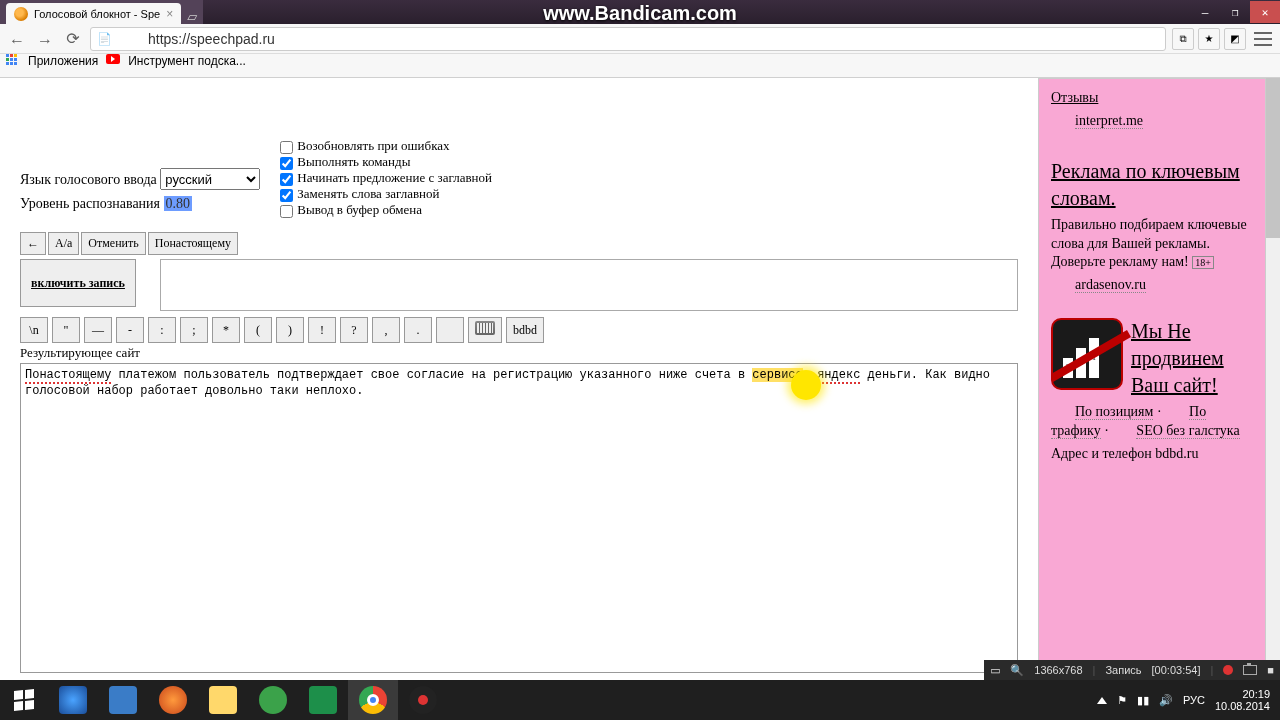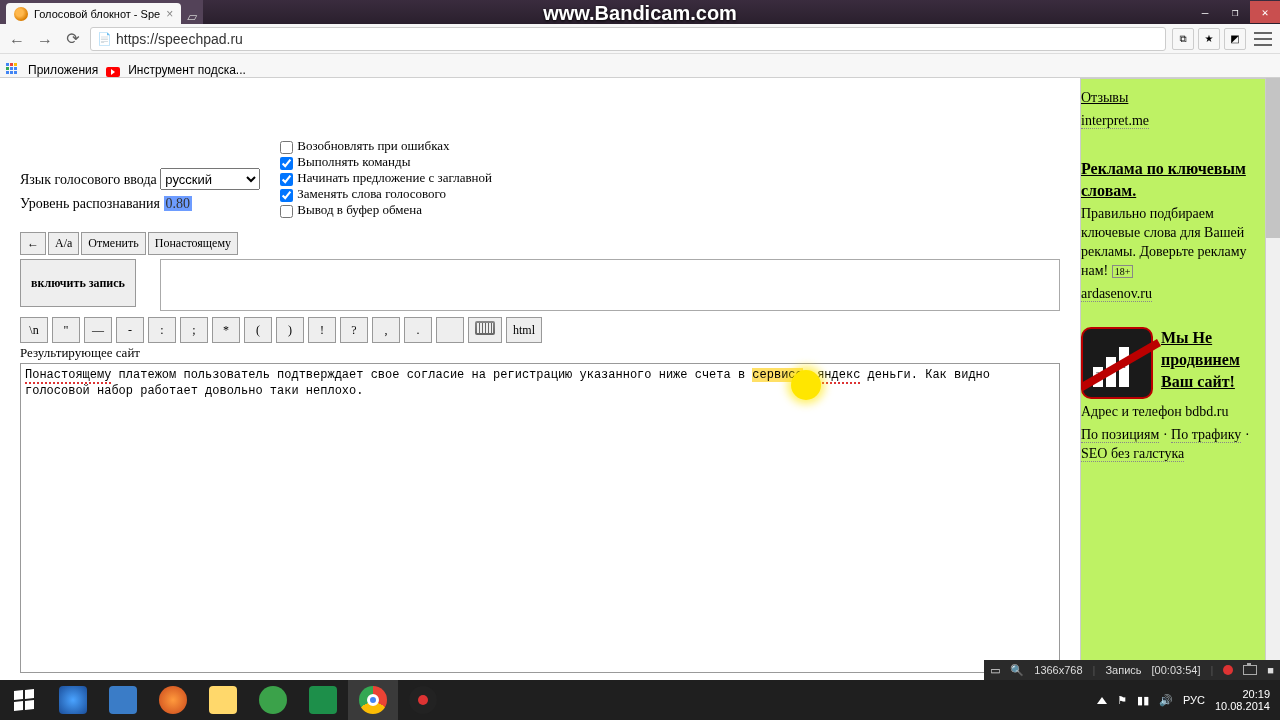--- a/index.html
+++ b/index.html
@@ -18,66 +18,66 @@
 .tab-close { color:#888; font-size:12px; }
 .new-tab { color:#ccc; padding:0 6px; font-size:13px; }
 
 .watermark { position:absolute; top:2px; left:50%; transform:translateX(-50%); font-size:20px; font-weight:bold; color:#fff; text-shadow:0 1px 3px #000; z-index:5; }
 
 
 .navbar { position:absolute; top:24px; left:0; right:0; height:30px; background:#f7f7f7; border-bottom:1px solid #ddd; display:flex; align-items:center; padding:0 6px; gap:6px; }
 .navbtn { width:22px; height:22px; display:flex; align-items:center; justify-content:center; color:#5f5f5f; font-size:16px; }
 .urlbar { flex:1; height:24px; border:1px solid #ccc; border-radius:3px; display:flex; align-items:center; padding:0 6px; background:#fff; }
 .lockicon { width:14px; height:14px; color:#7c7; margin-right:5px; font-size:12px; }
-.url-text { font-size:14px; color:#333; }
+.url-text { font-size:14px; color:#333;margin-left:32px; }
 .ext-icons { display:flex; gap:4px; }
 .ext-icon { width:22px; height:22px; border:1px solid #ccc; border-radius:2px; display:flex; align-items:center; justify-content:center; font-size:10px; }
 .burger { width:18px; height:14px; display:flex; flex-direction:column; justify-content:space-between; }
 .burger div { height:2px; background:#666; }
 
 
-.bookbar { position:absolute; top:54px; left:0; right:0; height:24px; background:#f7f7f7; border-bottom:1px solid #d0d0d0; display:flex; align-items:flex-end; padding:0 6px; gap:8px; font-size:12px; }
+.bookbar { position:absolute; top:54px; left:0; right:0; height:24px; background:#f7f7f7; border-bottom:1px solid #d0d0d0; display:flex; align-items:flex-start; padding:0 6px; gap:8px; font-size:12px; }
 .apps-icon { width:14px; height:14px; display:grid; grid-template-columns:repeat(3,3px); grid-template-rows:repeat(3,3px); gap:1px; }
 .apps-icon span{ background:#4285f4; }
 .apps-icon span:nth-child(2){background:#ea4335;} .apps-icon span:nth-child(3){background:#fbbc05;} .apps-icon span:nth-child(4){background:#34a853;}
 .yt-icon { width:14px; height:10px; background:#f00; border-radius:2px; position:relative; }
 .yt-icon::after{content:""; position:absolute; left:5px; top:2px; border-left:4px solid #fff; border-top:3px solid transparent; border-bottom:3px solid transparent;}
 
 
 .page { position:absolute; top:78px; left:0; right:14px; bottom:40px; background:#fff; overflow:hidden; }
 .scrollbar { position:absolute; top:78px; right:0; width:14px; bottom:40px; background:#f0f0f0; }
 .scrollbar .thumb { position:absolute; top:0; width:100%; height:160px; background:#c4c4c4; }
 
 .content { display:flex; height:100%; }
 .main { flex:1; padding:60px 20px 10px; font-family:"Times New Roman",serif; font-size:14px; }
-.sidebar { width:186px; border:1px solid #ccc; background:#bef264; padding:6px 0; font-family:"Times New Roman",serif; font-size:14px; line-height:1.35; }
+.sidebar { width:228px; border:1px solid #ccc; background:#f9a8d4; padding:6px 12px; font-family:"Times New Roman",serif; font-size:14px; line-height:1.35; }
 .sidebar .link { color:#000; text-decoration:underline; }
-.sidebar .dotted { border-bottom:1px dotted #888; text-decoration:none; }
-.sidebar .title { font-size:16px; font-weight:bold; text-decoration:underline; }
+.sidebar .dotted { border-bottom:1px dotted #888; text-decoration:none;margin-left:24px; }
+.sidebar .title { font-size:20px; font-weight:normal; text-decoration:underline; }
 .sidebar p { margin:4px 0; }
 .ad-badge { border:1px solid #888; font-size:10px; padding:0 2px; }
 .ad-icon { width:72px; height:72px; border:2px solid #b00; border-radius:10px; float:left; margin-right:8px; background:#1a1a1a; position:relative; }
 .ad-icon .bars { position:absolute; bottom:10px; left:10px; display:flex; gap:3px; align-items:flex-end; }
 .ad-icon .bars div{ width:10px; height:12px; background:#fff; color:#000; font-size:8px; display:flex; align-items:center; justify-content:center;}
 .ad-icon .bars div:nth-child(1){height:20px;} .ad-icon .bars div:nth-child(2){height:30px;} .ad-icon .bars div:nth-child(3){height:40px;}
 .ad-icon .slash{ position:absolute; width:90px; height:8px; background:#b00; top:32px; left:-8px; transform:rotate(-30deg);}
 
 
 .row { display:flex; align-items:flex-end; gap:20px; margin-bottom:14px; }
 .labels label{ display:block; margin-bottom:6px; }
 .lvl-val { background:#6d9cff; color:#333; padding:0 2px; }
 select { font-size:13px; height:22px; width:100px; }
 .chk-list label{ display:block; font-size:13px; }
 .chk-list input{ margin-right:4px; vertical-align:middle; }
 
 
 .etb { display:flex; gap:2px; margin-bottom:4px; }
 .etb button, .bigbtn, .symtb button { background:#eee; border:1px solid #999; font-size:12px; padding:3px 6px; font-family:inherit; cursor:pointer; }
 .bigbtn { font-weight:bold; height:48px; padding:0 10px; }
-.inter-area { display:flex; gap:24px; margin-bottom:6px; }
+.inter-area { display:flex; gap:24px; margin-bottom:6px;text-decoration:underline; }
 textarea.interim { flex:1; height:52px; border:1px solid #aaa; resize:none; font-family:inherit; }
 
 .symtb { display:flex; gap:4px; margin-bottom:2px; }
 .symtb button { min-width:28px; text-align:center; }
 .kbd-icon { display:inline-block; width:20px; height:14px; background:linear-gradient(#888,#666); border-radius:2px; position:relative; }
 .kbd-icon::after{content:""; position:absolute; inset:2px; background:repeating-linear-gradient(90deg,#eee 0 2px,#666 2px 3px), repeating-linear-gradient(0deg,#eee 0 2px,#666 2px 3px);}
 
 .reslabel { font-size:13px; margin-bottom:2px; }
 .result { width:100%; height:310px; border:1px solid #999; padding:4px; font-family:"Courier New",monospace; font-size:12px; line-height:1.3; position:relative; }
 .result .spellerr { border-bottom:2px dotted #d33; }
@@ -170,21 +170,21 @@
     <div class="labels">
       <label><span>Язык голосового ввода</span>
         <select><option>русский</option></select></label>
       <label><span>Уровень распознавания</span>
         <span class="lvl-val">0.80</span></label>
     </div>
     <div class="chk-list">
       <label><input type="checkbox" style=""><span>Возобновлять при ошибках</span></label>
       <label><input type="checkbox" checked="" style=""><span>Выполнять команды</span></label>
       <label><input type="checkbox" checked="" style=""><span>Начинать предложение с заглавной</span></label>
-      <label><input type="checkbox" checked="" style=""><span>Заменять слова голосового</span></label>
+      <label><input type="checkbox" checked="" style=""><span>Заменять слова заглавной</span></label>
       <label><input type="checkbox" style=""><span>Вывод в буфер обмена</span></label>
     </div>
   </div>
 
   <div class="etb">
     <button>←</button>
     <button>A/a</button>
     <button>Отменить</button>
     <button>Понастоящему</button>
   </div>
@@ -203,21 +203,21 @@
     <button>;</button>
     <button>*</button>
     <button>(</button>
     <button>)</button>
     <button>!</button>
     <button>?</button>
     <button>,</button>
     <button>.</button>
     <button> </button>
     <button><span class="kbd-icon"></span></button>
-    <button>html</button>
+    <button>bdbd</button>
   </div>
 
   <div class="reslabel">Результирующее сайт</div>
   <div class="result">
     <span class="spellerr">Понастоящему</span><span> платежом пользователь подтверждает свое согласие на регистрацию указанного ниже счета в </span><span class="hl">сервисе</span><span>, </span><span class="spellerr">яндекс</span><span> деньги. Как видно голосовой набор работает довольно таки неплохо.</span>
     <div class="cursor-dot" style="left:770px; top:6px;"></div>
   </div>
 </div>
 
 <div class="sidebar">
@@ -232,22 +232,22 @@
     <div class="ad-icon">
             <div class="bars">
               <div>3</div>
               <div>2</div>
               <div>1</div>
             </div>
             <div class="slash"></div>
           </div>
     <span class="title">Мы Не продвинем Ваш сайт!</span>
   </div>
+  <p><span class="link dotted">По позициям</span> · <span class="link dotted">По трафику</span> · <span class="link dotted">SEO без галстука</span></p>
   <p>Адрес и телефон  bdbd.ru</p>
-  <p><span class="link dotted">По позициям</span> · <span class="link dotted">По трафику</span> · <span class="link dotted">SEO без галстука</span></p>
 </div>
 
 </div>
 </div>
 <div class="scrollbar">
     <div class="thumb"></div>
   </div>
 
 <div class="bcam">
   <div class="bcam-bar">

